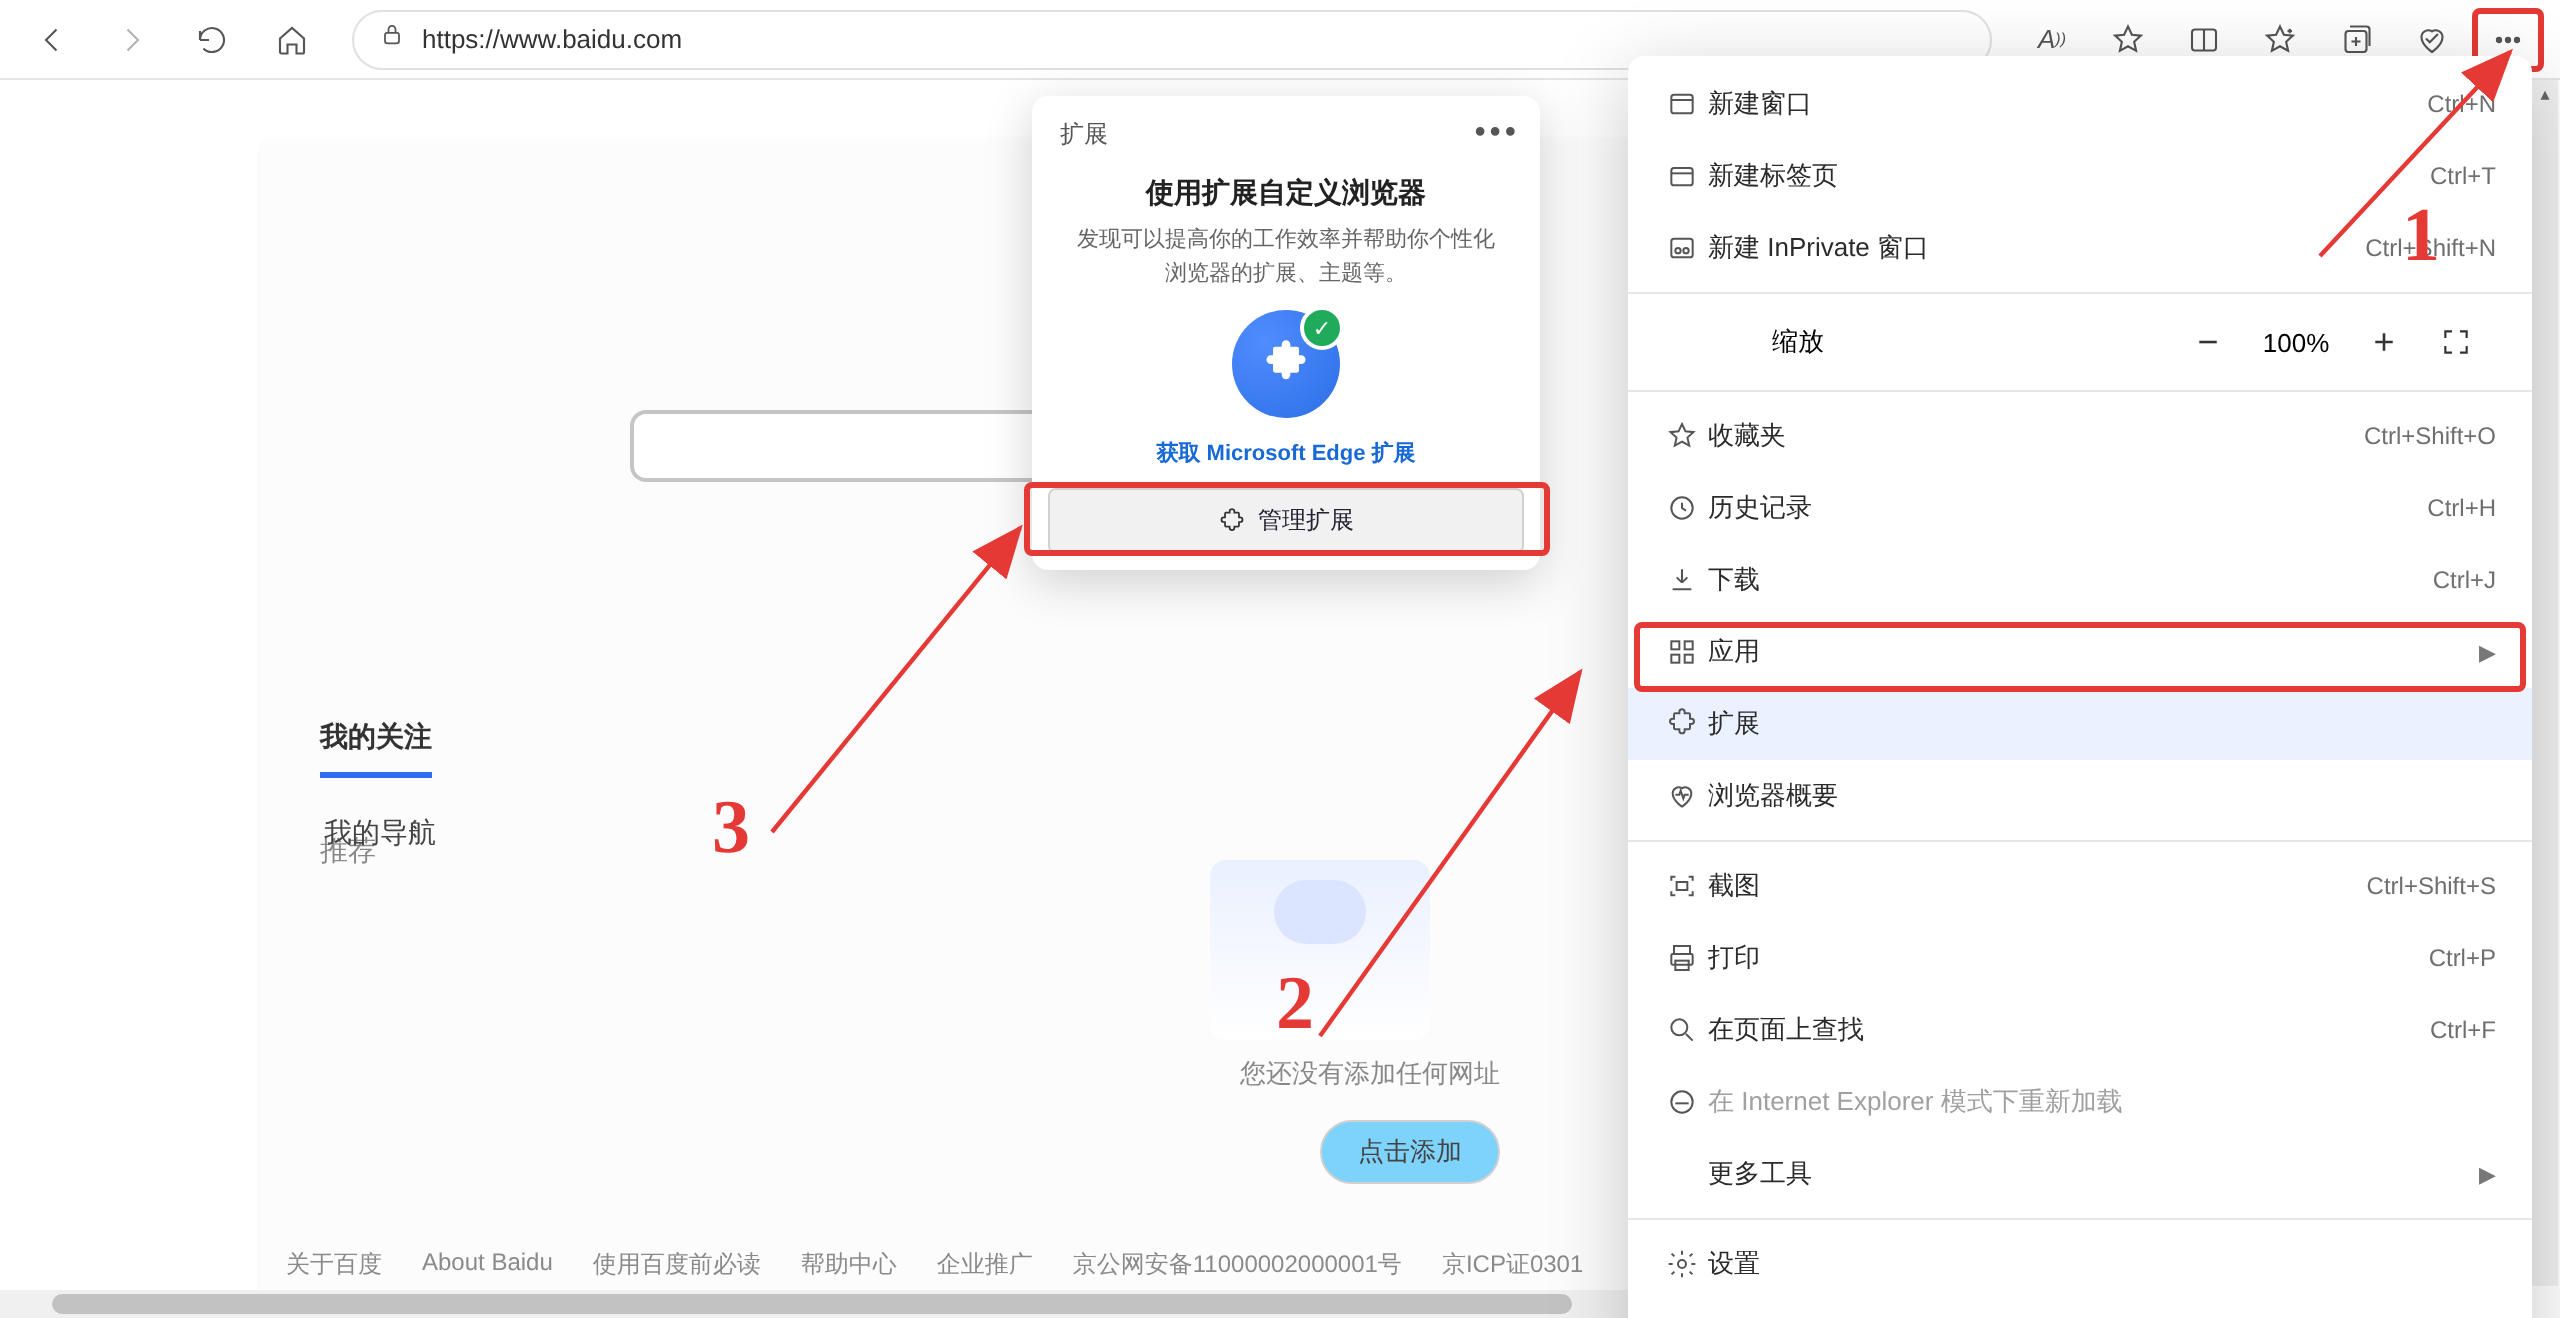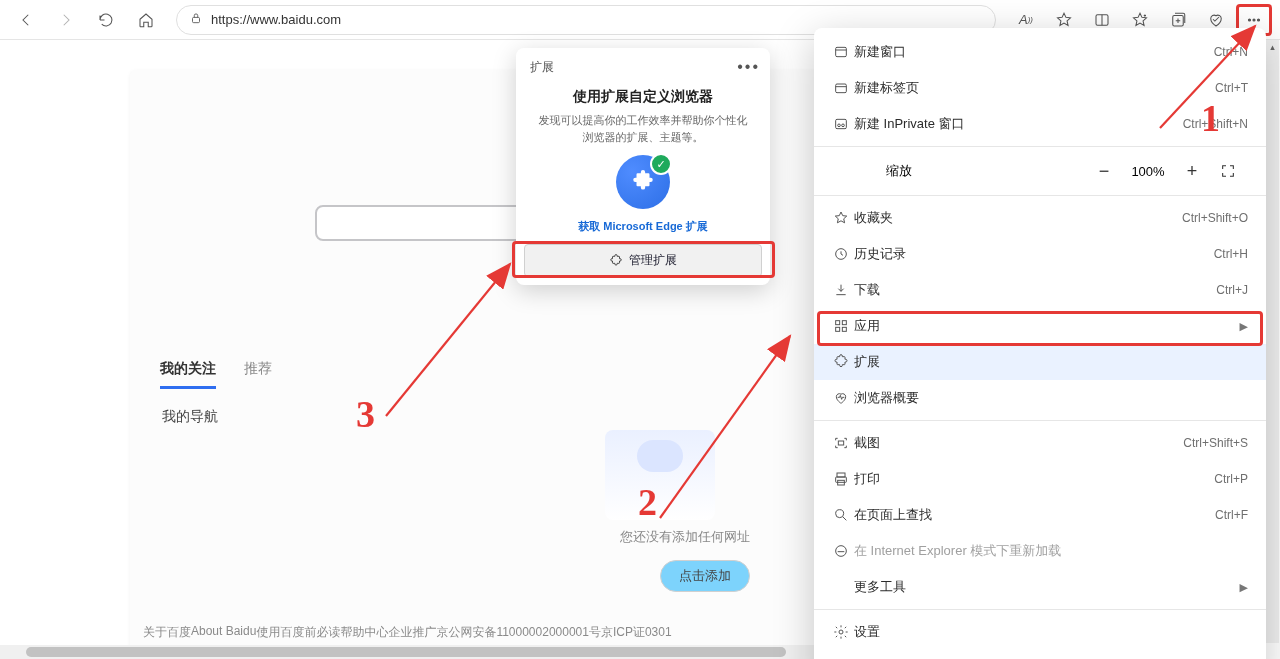--- a/index.html
+++ b/index.html
@@ -13,30 +13,30 @@
 .toolbar .addr .lock svg { width: 14px; height: 14px; stroke: #555; fill: none; stroke-width: 1.5; }
 .toolbar .addr .url { font-size: 13px; color: #333; }
 .toolbar .more-btn { border: 3px solid #e53935; border-radius: 4px; }
 .toolbar .right-icons { display:flex; align-items:center; gap:2px; }
 .toolbar .read-icon { font-size:13px; font-style:italic; font-weight:500; }
 
 
 .page { position: absolute; top: 40px; left: 0; right: 0; bottom: 0; background: #fff; overflow: hidden; }
 .card { position: absolute; left: 130px; right: 20px; top: 30px; bottom: 0; background: #fcfcfc; border-radius: 6px 6px 0 0; box-shadow: 0 1px 4px rgba(0,0,0,0.05); }
 .search { position: absolute; left: 315px; top: 165px; width: 445px; height: 36px; border: 2px solid #c5c5c8; border-radius: 8px; background: #fff; z-index:1; }
-.tabs { position: absolute; left: 160px; top: 320px; display: flex; gap: 28px; font-size: 14px; }
+.tabs { position: absolute; left: 160px; top: 320px; display: flex; gap: 28px; font-size: 14px; flex-direction: column; }
 .tabs .tab { padding-bottom: 8px; color: #888; cursor: pointer; }
 .tabs .tab.active { color: #333; font-weight: 600; border-bottom: 3px solid #2f6ef0; }
 .nav-label { position: absolute; left: 162px; top: 368px; font-size: 14px; color: #444; }
 .empty-box { position: absolute; left: 570px; top: 390px; width: 180px; text-align: right; }
 .empty-box .illus { width: 110px; height: 90px; margin: 0 auto 8px; background: linear-gradient(#eaf0ff,#fff); border-radius: 8px; position: relative; }
 .empty-box .illus::after { content: ""; position: absolute; left: 50%; top: 10px; transform: translateX(-50%); width: 46px; height: 32px; background: #dbe5ff; border-radius: 16px; }
 .empty-box .txt { font-size: 13px; color: #888; margin-bottom: 14px; }
 .empty-box .add { display: inline-block; padding: 6px 18px; border: 1px solid #d0d0d0; border-radius: 16px; font-size: 13px; color: #444; background: #7dd3fc; cursor: pointer; }
-.footer { position: absolute; left: 143px; bottom: 18px; display: flex; font-size: 12px; color: #8a8a8a; }
+.footer { position: absolute; left: 143px; bottom: 18px; display: flex; gap: 20px; font-size: 12px; color: #8a8a8a; }
 .footer span { white-space: nowrap; }
 
 
 .ext-pop { position: absolute; left: 516px; top: 48px; width: 254px; background: #fff; border-radius: 8px; box-shadow: 0 6px 24px rgba(0,0,0,0.18); z-index: 40; }
 .ext-pop .hdr { display: flex; justify-content: space-between; align-items: center; padding: 10px 10px 6px 14px; font-size: 12px; color: #555; }
 .ext-pop .hdr .dots { font-size: 16px; letter-spacing: 2px; cursor: pointer; }
 .ext-pop .ttl { text-align: center; font-weight: 600; font-size: 14px; margin: 6px 16px 6px; color: #222; }
 .ext-pop .desc { text-align: center; font-size: 11px; color: #666; margin: 0 20px 10px; line-height: 1.5; }
 .ext-pop .puz { width: 54px; height: 54px; margin: 4px auto 10px; background: radial-gradient(circle at 30% 30%,#4f8cff,#2d6fe6); border-radius: 50%; position: relative; }
 .ext-pop .puz svg { position:absolute; left:50%; top:50%; transform:translate(-50%,-50%); }

